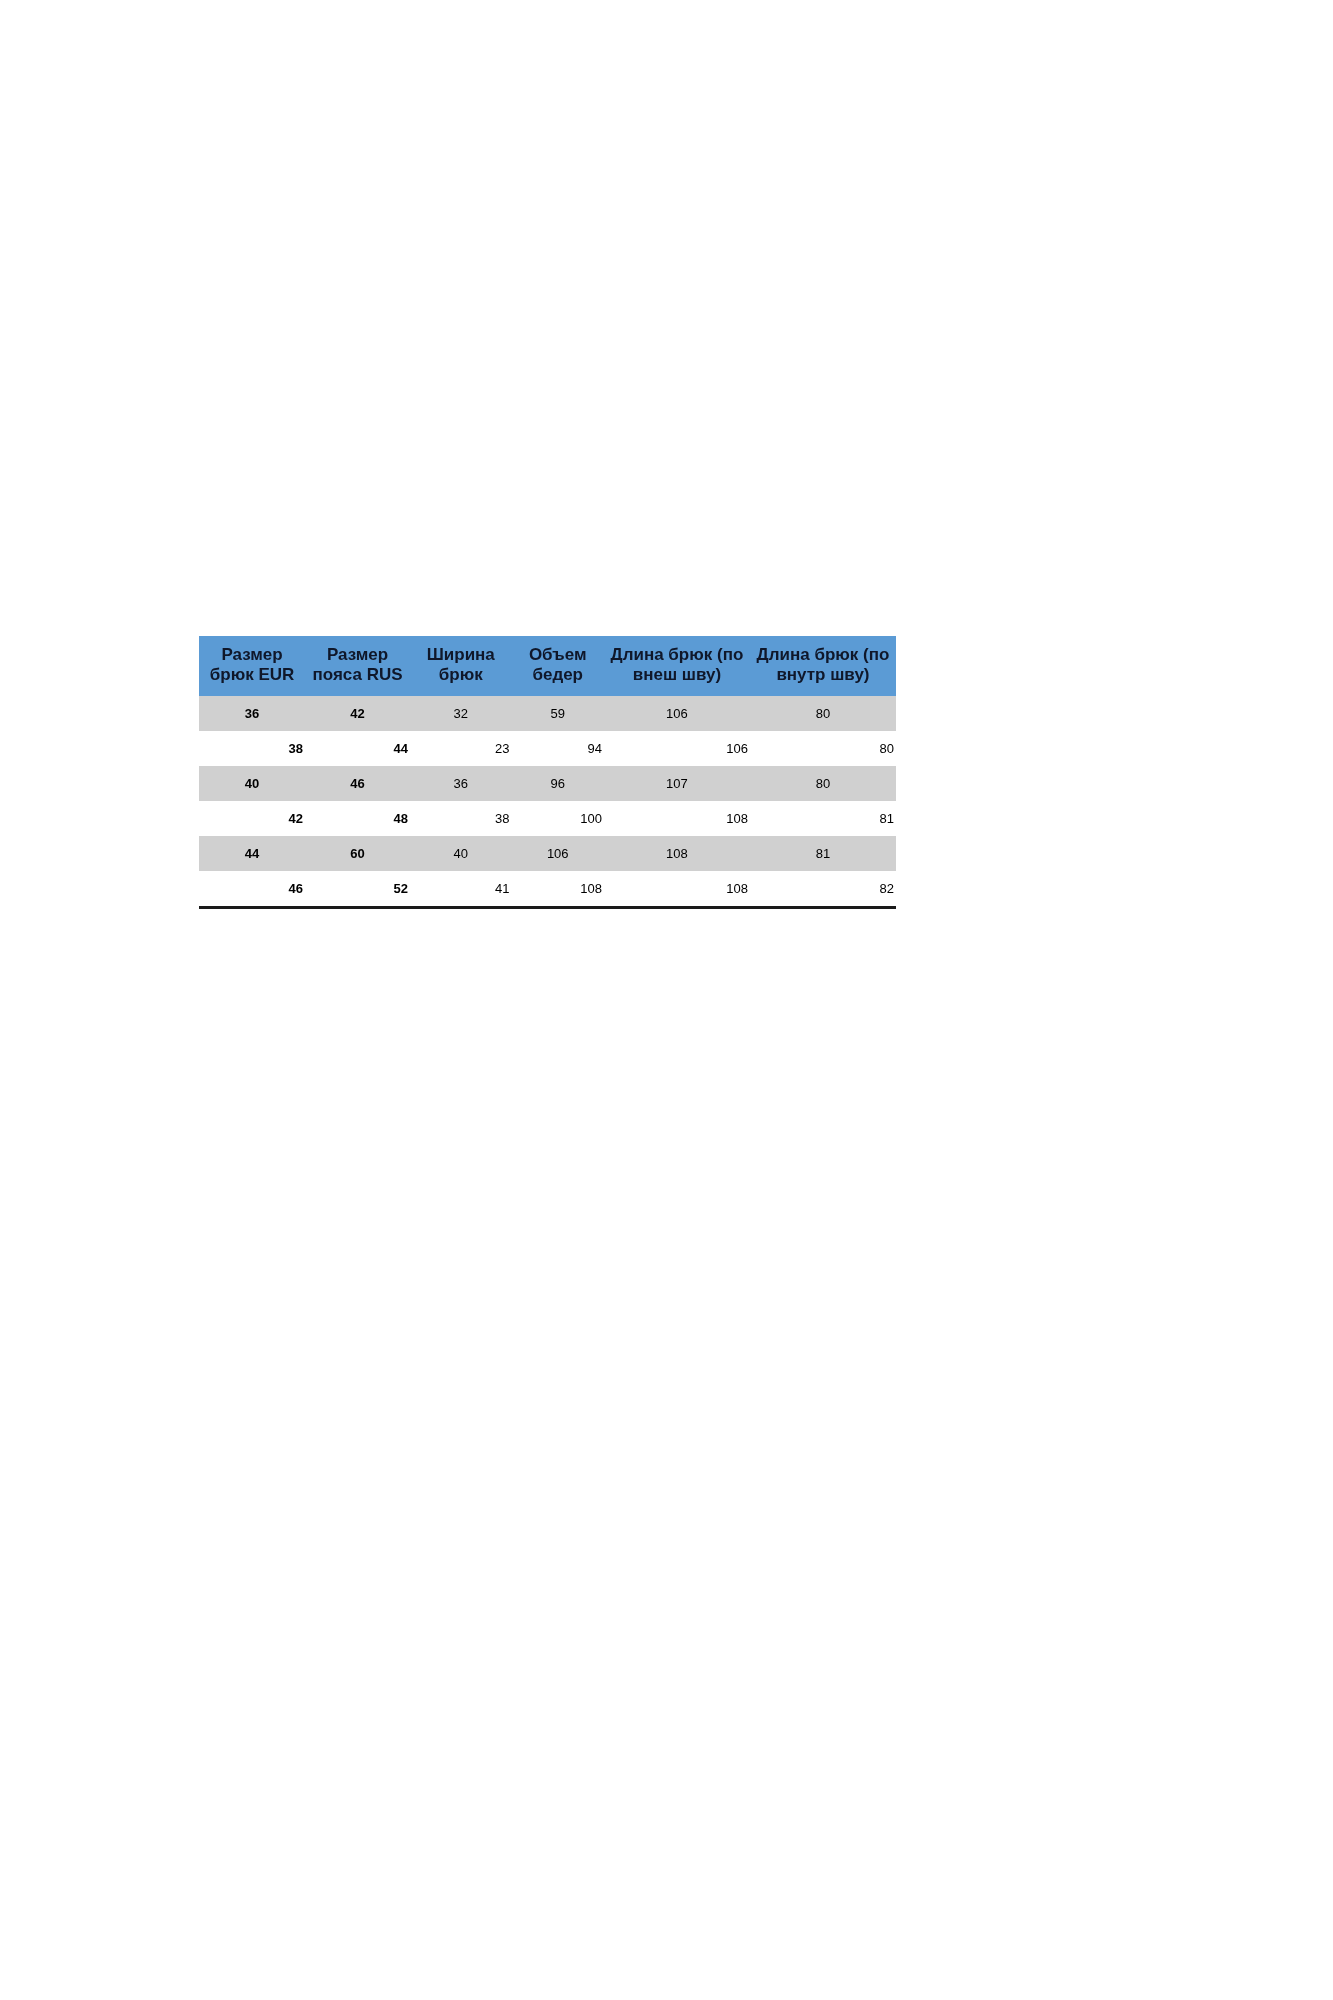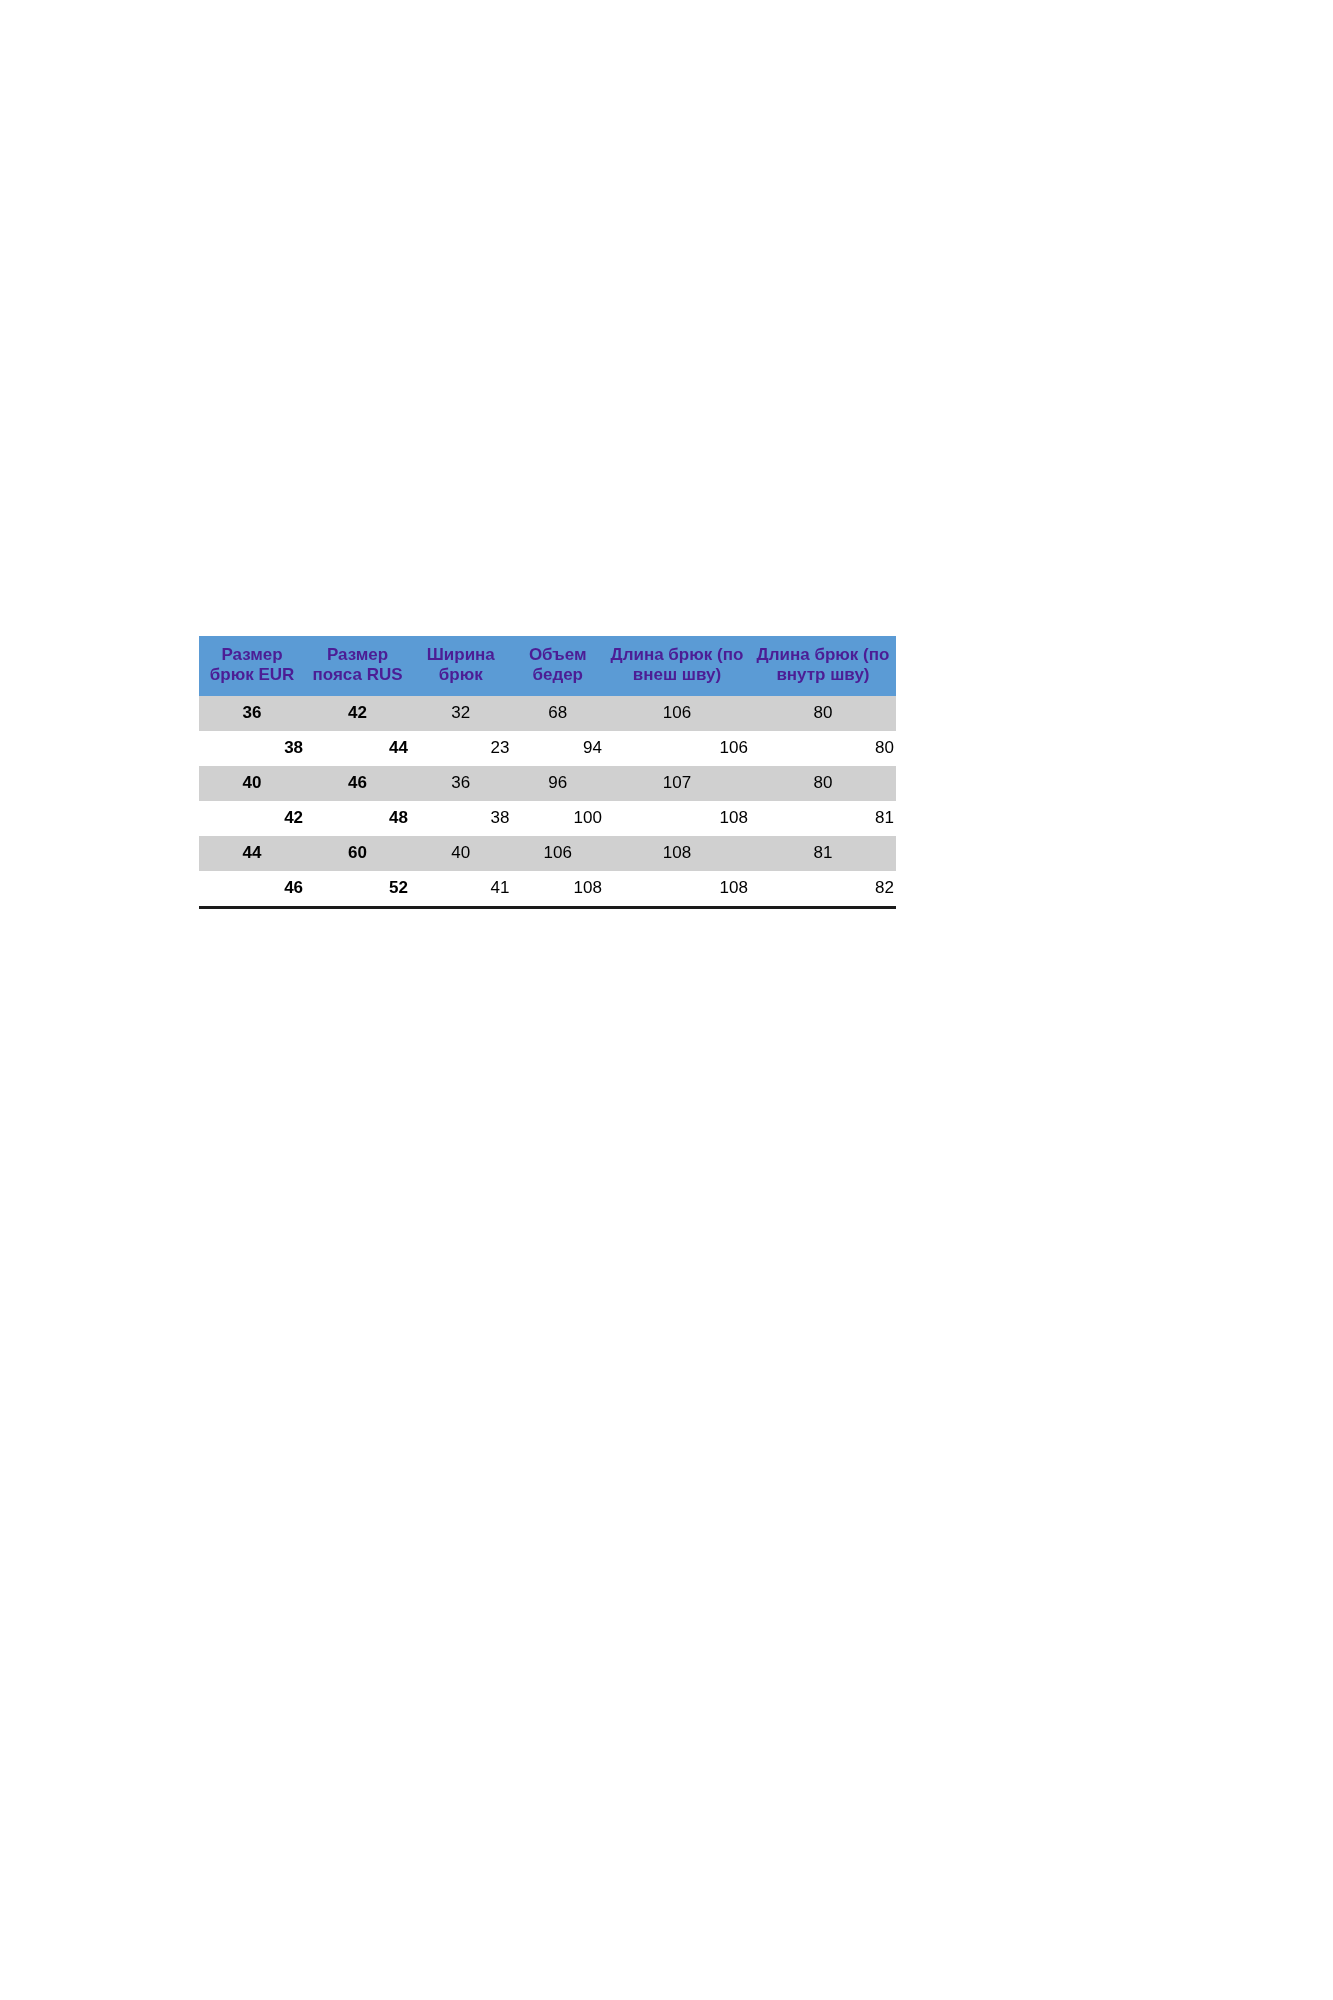--- a/index.html
+++ b/index.html
@@ -27,33 +27,33 @@
     top: 636px;
     width: 697px;
   }
   table.size-table {
     border-collapse: collapse;
     width: 697px;
     table-layout: fixed;
   }
   table.size-table th {
     background: #5b9bd5;
-    color: #4c1d95;
+    color: #0f172a;
     font-weight: bold;
     font-size: 17px;
     line-height: 1.18;
     text-align: center;
     vertical-align: middle;
     padding: 9px 2px 11px 2px;
     border: none;
   }
   table.size-table td {
     text-align: center;
     vertical-align: middle;
-    font-size: 17px;
+    font-size: 13px;
     color: #000000;
     padding: 6px 2px 7px 2px;
     border: none;
     height: 22px;
   }
   table.size-table tbody tr.shaded td {
     background: #d0d0d0;
   }
   table.size-table tbody tr.plain td {
     background: #ffffff;
@@ -96,21 +96,21 @@
           <th>Объем бедер</th>
           <th>Длина брюк (по внеш шву)</th>
           <th>Длина брюк (по внутр шву)</th>
         </tr>
       </thead>
       <tbody>
         <tr class="shaded">
           <td class="c0">36</td>
           <td class="c1">42</td>
           <td class="c2">32</td>
-          <td class="c3">68</td>
+          <td class="c3">59</td>
           <td class="c4">106</td>
           <td class="c5">80</td>
         </tr>
         <tr class="plain">
           <td class="c0">38</td>
           <td class="c1">44</td>
           <td class="c2">23</td>
           <td class="c3">94</td>
           <td class="c4">106</td>
           <td class="c5">80</td>

